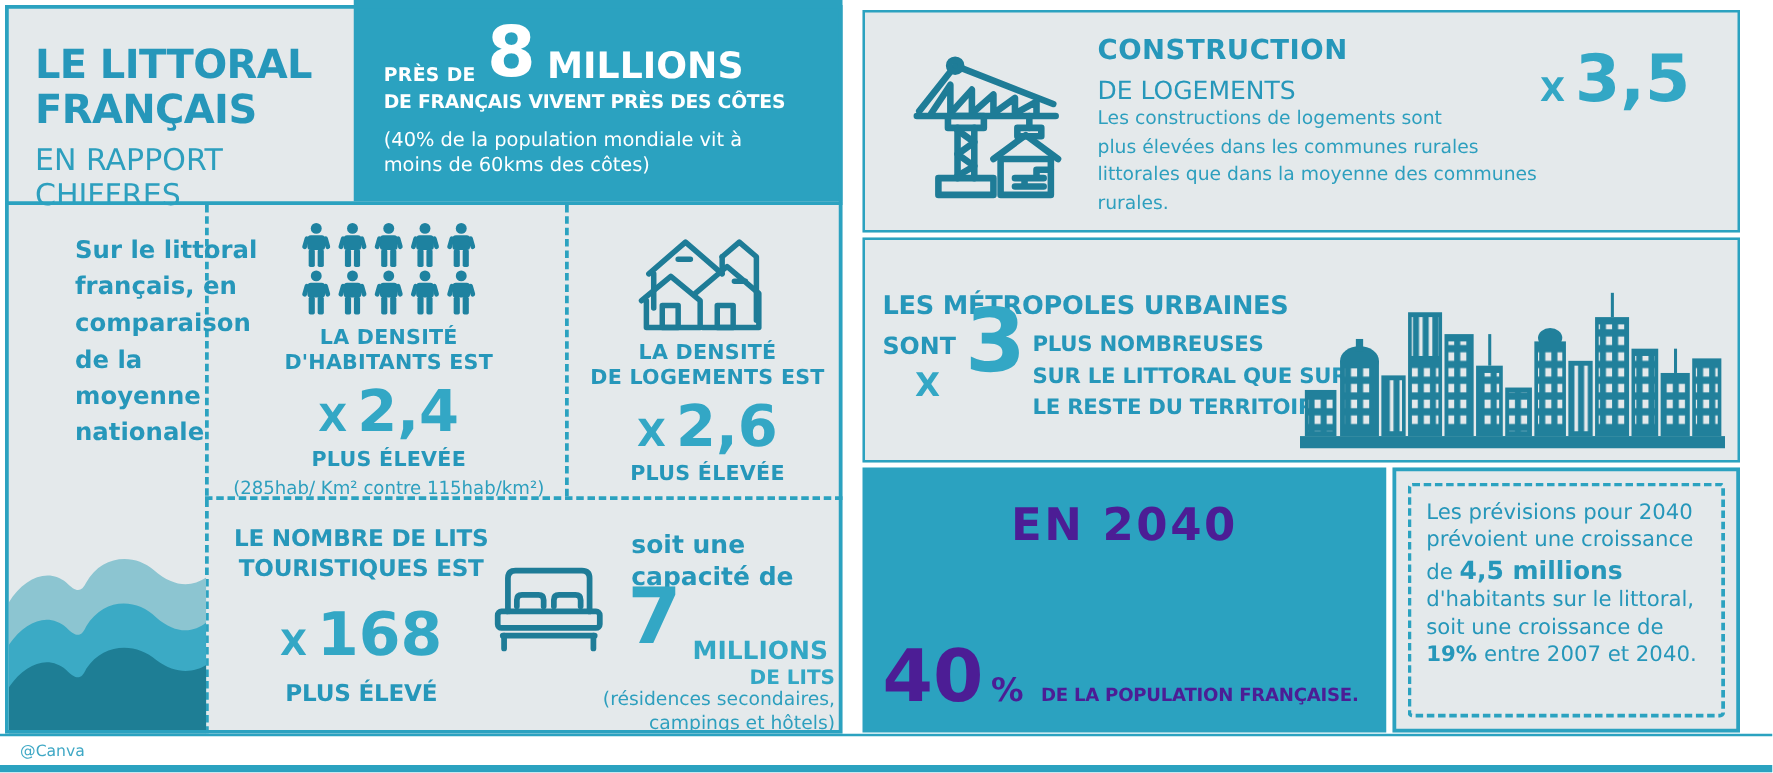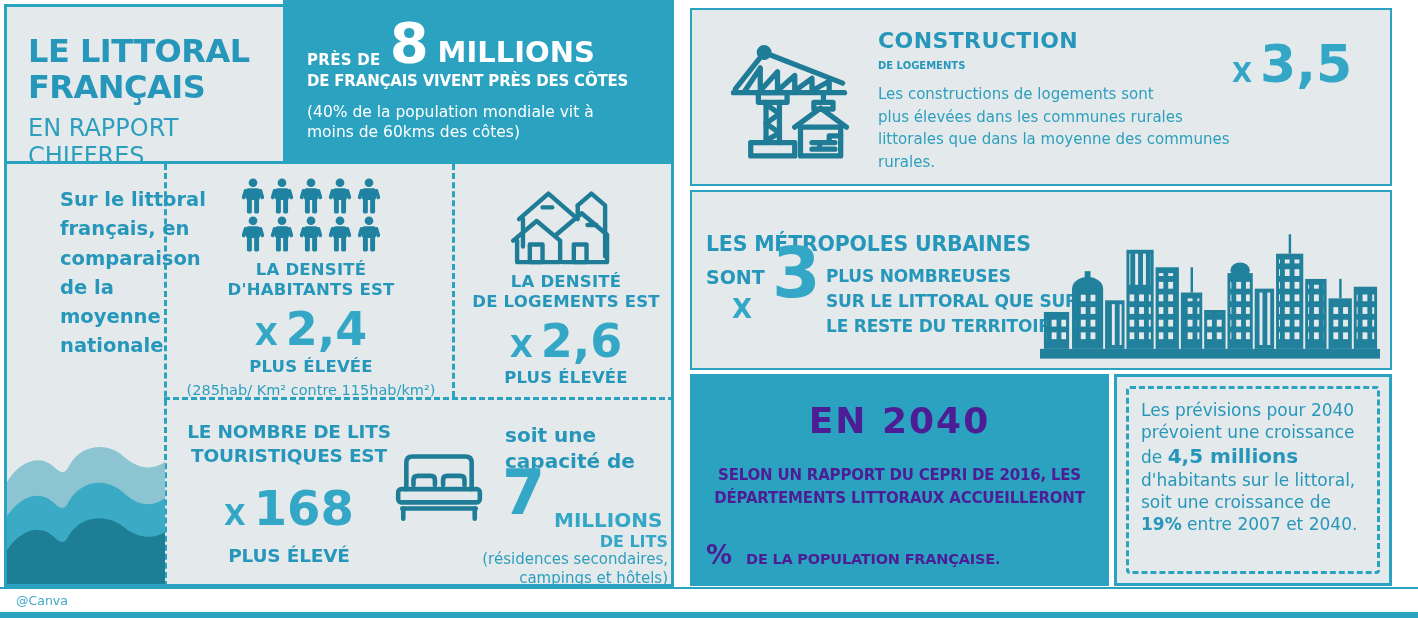--- a/index.html
+++ b/index.html
@@ -58,21 +58,21 @@
   #cap-lines{left:501px;top:418px;font-size:20px;font-weight:800;line-height:1.3;color:var(--tealText);}
   #seven{left:498px;top:458px;font-size:62px;font-weight:800;line-height:1;color:var(--tealBig);}
   #millions-lits{left:550px;top:504px;font-size:20px;font-weight:800;color:var(--tealBig);}
   #de-lits{left:550px;top:528px;width:114px;text-align:right;font-size:16px;font-weight:800;color:var(--tealBig);}
   #lits-note{left:436px;top:546px;width:228px;text-align:right;font-size:15px;line-height:1.25;color:var(--tealBody);}
 
   
   #construction-box{left:690px;top:8px;width:702px;height:178px;background:var(--panel);border:2px solid var(--teal);}
   #crane-icon{left:30px;top:20px;width:134px;height:136px;}
   #construction-title{left:186px;top:18px;font-size:22px;font-weight:800;letter-spacing:0.4px;color:var(--tealText);}
-  #construction-subtitle{left:186px;top:50px;font-size:10px;font-weight:700;color:var(--tealText);}
+  #construction-subtitle{left:186px;top:50px;font-size:20px;font-weight:400;color:var(--tealText);}
   #construction-body{left:186px;top:73px;font-size:15px;font-weight:500;line-height:1.5;color:var(--tealBody);}
   #construction-mult{left:540px;top:28px;display:flex;align-items:baseline;gap:8px;color:var(--tealBig);}
   .mult-x{font-size:26px;font-weight:800;}
   .mult-big{font-size:52px;font-weight:800;line-height:1;}
 
   #metropoles-box{left:690px;top:190px;width:702px;height:180px;background:var(--panel);border:2px solid var(--teal);}
   #metro-title{left:14px;top:40px;font-size:20.5px;font-weight:800;letter-spacing:-0.2px;color:var(--tealText);}
   #metro-sont{left:14px;top:74px;font-size:19px;font-weight:800;color:var(--tealText);}
   #metro-x{left:40px;top:102px;font-size:26px;font-weight:800;color:var(--tealBig);}
   #metro-3{left:80px;top:46px;font-size:70px;font-weight:800;line-height:1;color:var(--tealBig);}
@@ -340,25 +340,22 @@
       <rect x="297" y="72" width="24" height="52"></rect>
         <rect x="300" y="78" width="18" height="40" fill="url(#win)"></rect>
       <rect x="308" y="52" width="2.5" height="20"></rect>
       <rect x="323" y="60" width="24" height="64"></rect>
         <rect x="326" y="66" width="18" height="52" fill="url(#win)"></rect>
     </svg>
   </div>
 
   <div id="en2040-box" class="abs">
     <div id="en2040-title" class="abs">EN 2040</div>
-    <div id="en2040-body" class="abs">
-      <div>SELON UN RAPPORT DU CEPRI DE 2016, LES</div>
-      <div>DÉPARTEMENTS LITTORAUX ACCUEILLERONT</div>
-    </div>
     <div id="en2040-stat" class="abs">
+      <span class="en-num">40</span>
       <span class="en-pct">%</span>
       <span class="en-suffix">DE LA POPULATION FRANÇAISE.</span>
     </div>
   </div>
 
   <div id="previsions-box" class="abs">
     <div id="previsions-dash" class="abs"></div>
     <div id="previsions-text" class="abs"><span>Les prévisions pour 2040 prévoient une croissance de </span><span class="prev-bold1">4,5 millions</span><span> d'habitants sur le littoral, soit une croissance de </span><span class="prev-bold2">19%</span><span> entre 2007 et 2040.</span></div>
   </div>
 

